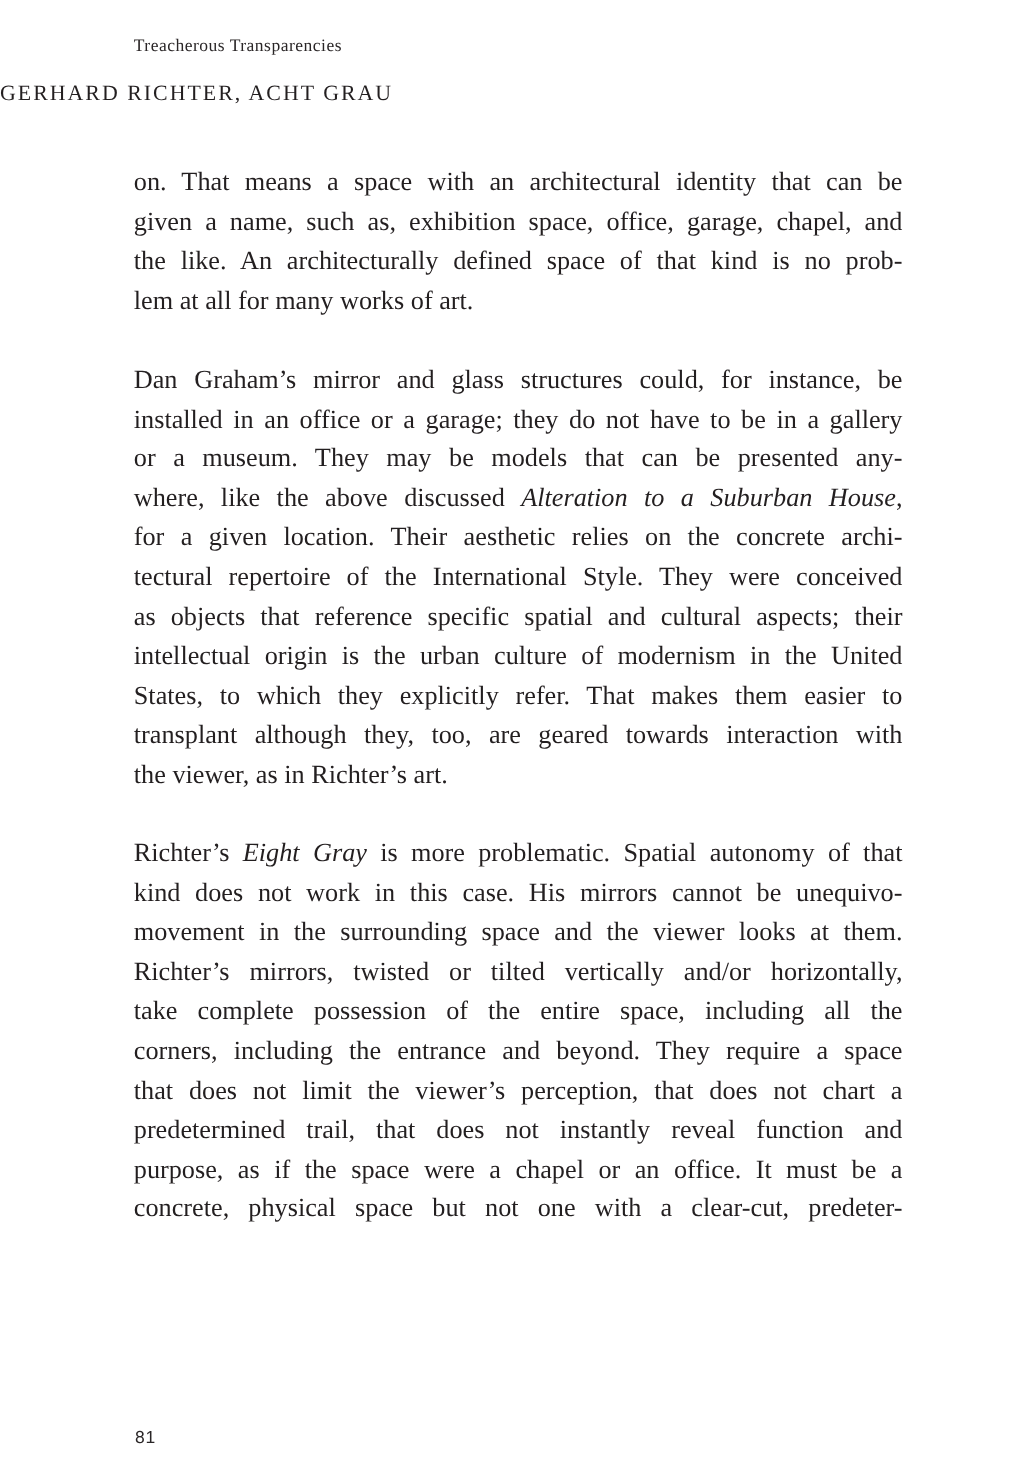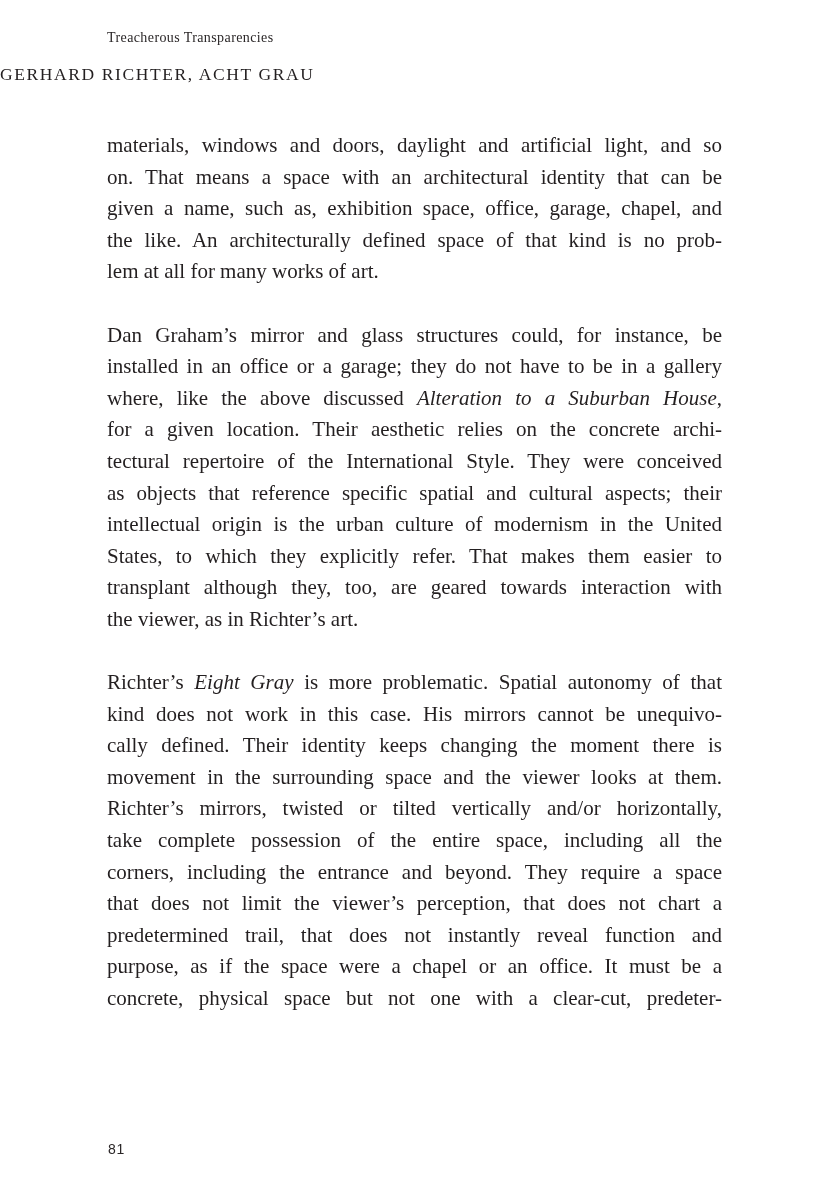--- a/index.html
+++ b/index.html
@@ -27,42 +27,41 @@
     }
   </style>
 </head>
 <body>
 
 <div class="running-head">Treacherous Transparencies</div>
 <div class="chapter-title">GERHARD RICHTER, ACHT GRAU</div>
 
 <div class="body-text">
   <p class="para">
-    <span class="line">materials, windows and doors, daylight and artificial light, and so</span>
     <span class="line">on. That means a space with an architectural identity that can be</span>
     <span class="line">given a name, such as, exhibition space, office, garage, chapel, and</span>
     <span class="line">the like. An architecturally defined space of that kind is no prob-</span>
     <span class="line last">lem at all for many works of art.</span>
   </p>
   <p class="para">
     <span class="line">Dan Graham’s mirror and glass structures could, for instance, be</span>
     <span class="line">installed in an office or a garage; they do not have to be in a gallery</span>
+    <span class="line">or a museum. They may be models that can be presented any-</span>
     <span class="line"><span>where, like the above discussed </span><em>Alteration to a Suburban House</em><span>,</span></span>
     <span class="line">for a given location. Their aesthetic relies on the concrete archi-</span>
     <span class="line">tectural repertoire of the International Style. They were conceived</span>
     <span class="line">as objects that reference specific spatial and cultural aspects; their</span>
     <span class="line">intellectual origin is the urban culture of modernism in the United</span>
     <span class="line">States, to which they explicitly refer. That makes them easier to</span>
     <span class="line">transplant although they, too, are geared towards interaction with</span>
     <span class="line last">the viewer, as in Richter’s art.</span>
   </p>
   <p class="para">
     <span class="line"><span>Richter’s </span><em>Eight Gray</em><span> is more problematic. Spatial autonomy of that</span></span>
     <span class="line">kind does not work in this case. His mirrors cannot be unequivo-</span>
-    <span class="line">cally defined. Their identity keeps changing the moment there is</span>
     <span class="line">movement in the surrounding space and the viewer looks at them.</span>
     <span class="line">Richter’s mirrors, twisted or tilted vertically and/or horizontally,</span>
     <span class="line">take complete possession of the entire space, including all the</span>
     <span class="line">corners, including the entrance and beyond. They require a space</span>
     <span class="line">that does not limit the viewer’s perception, that does not chart a</span>
     <span class="line">predetermined trail, that does not instantly reveal function and</span>
     <span class="line">purpose, as if the space were a chapel or an office. It must be a</span>
     <span class="line">concrete, physical space but not one with a clear-cut, predeter-</span>
   </p>
 </div>

